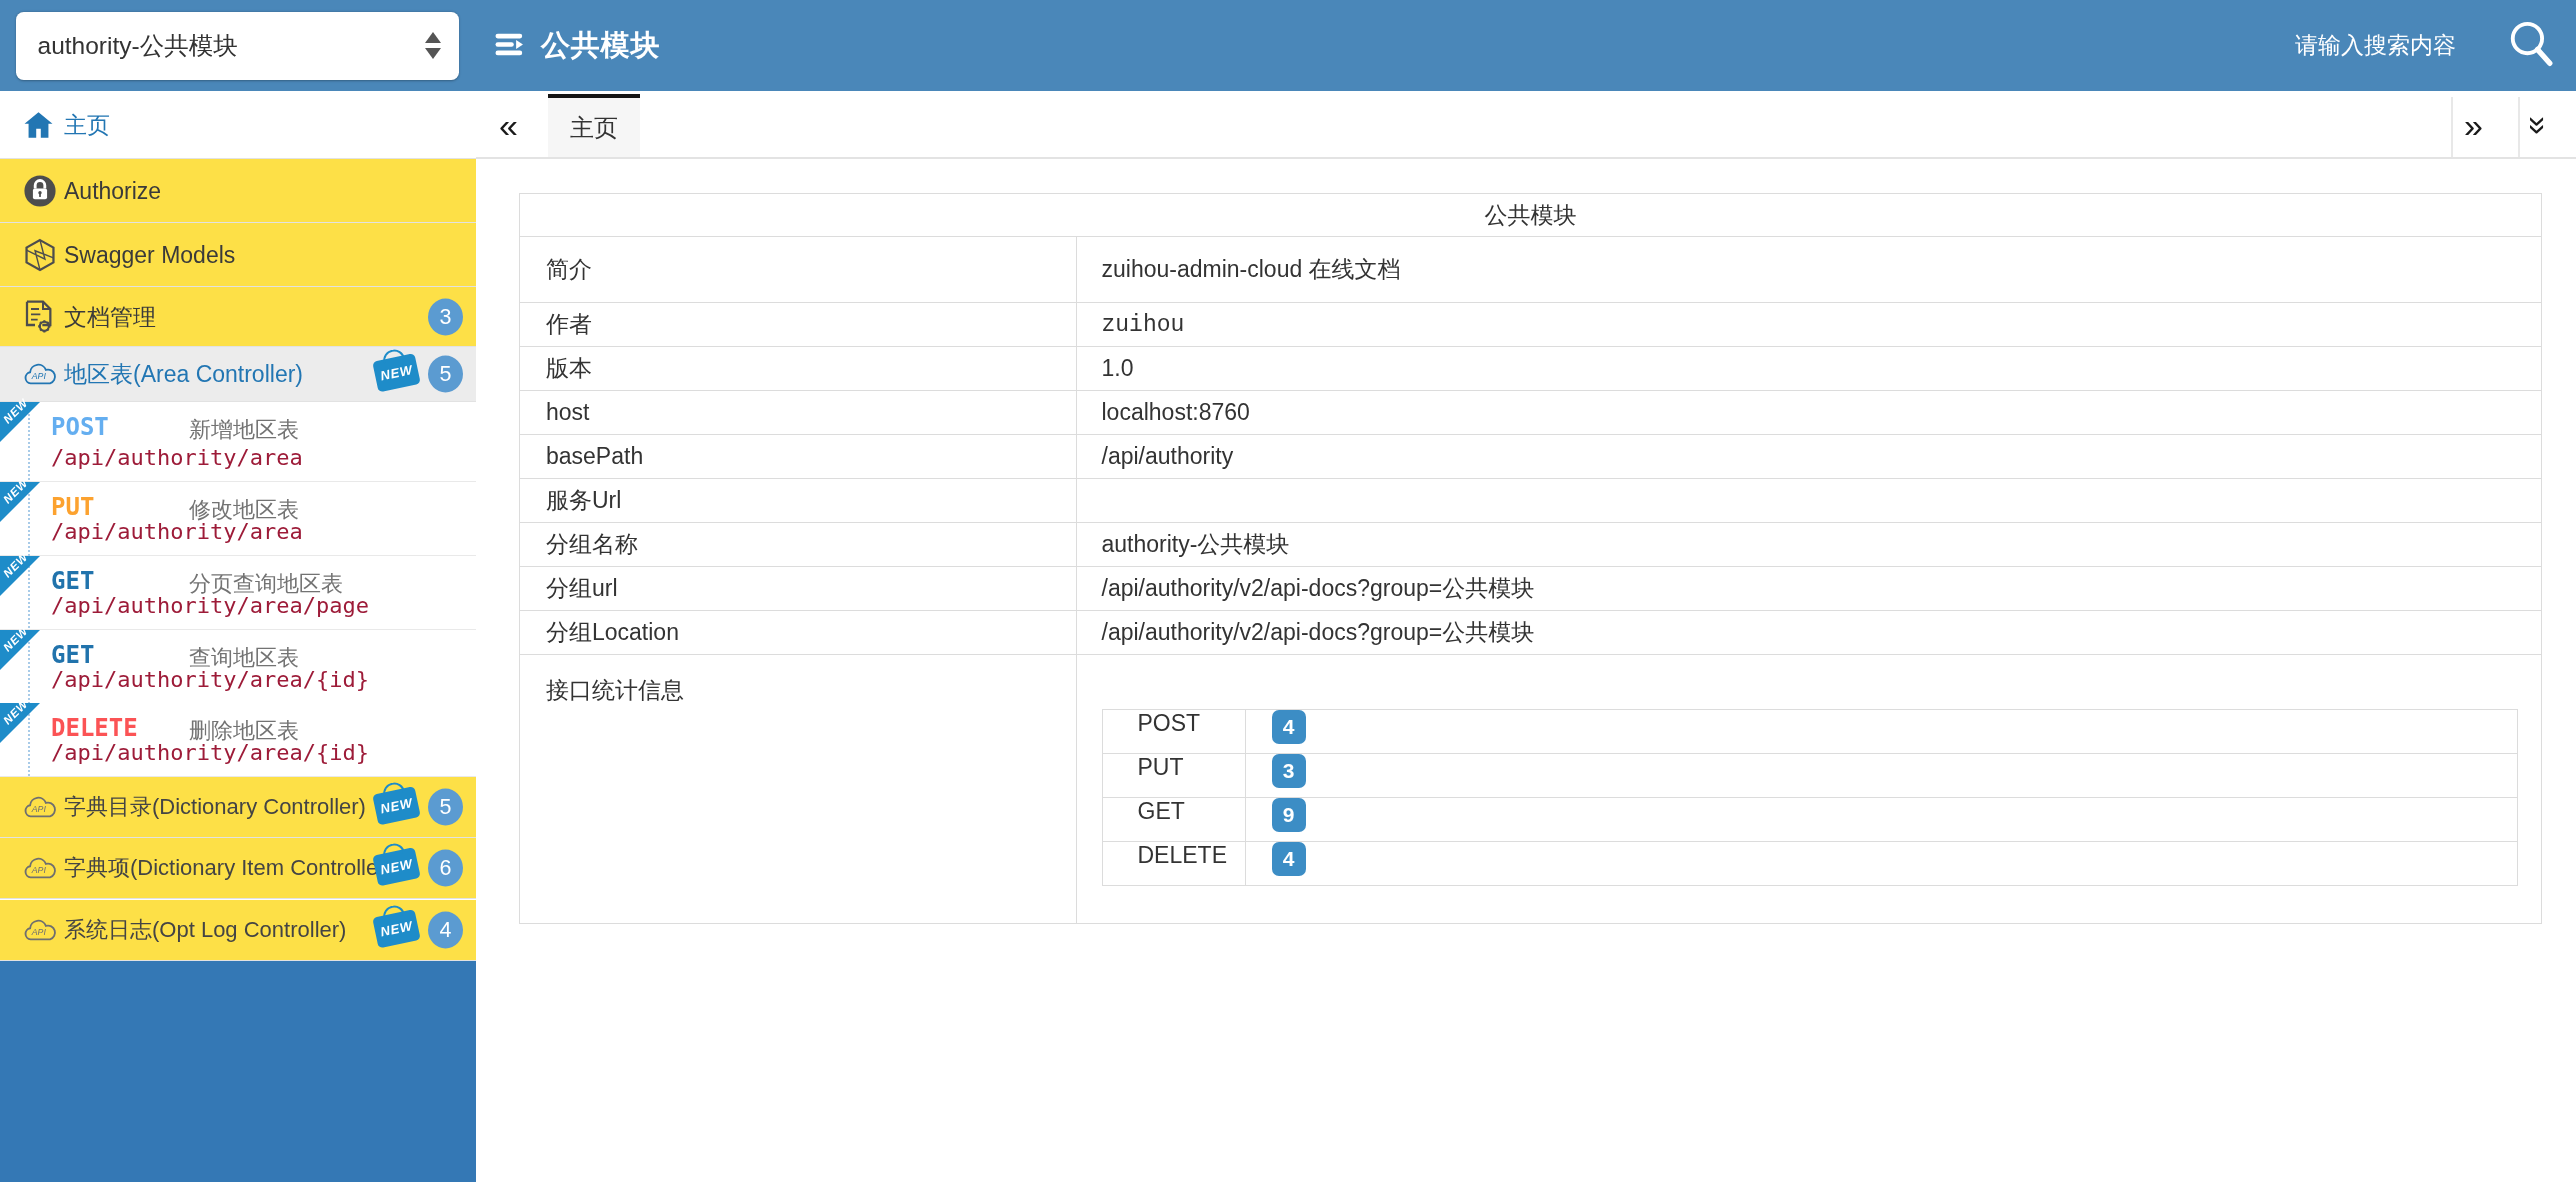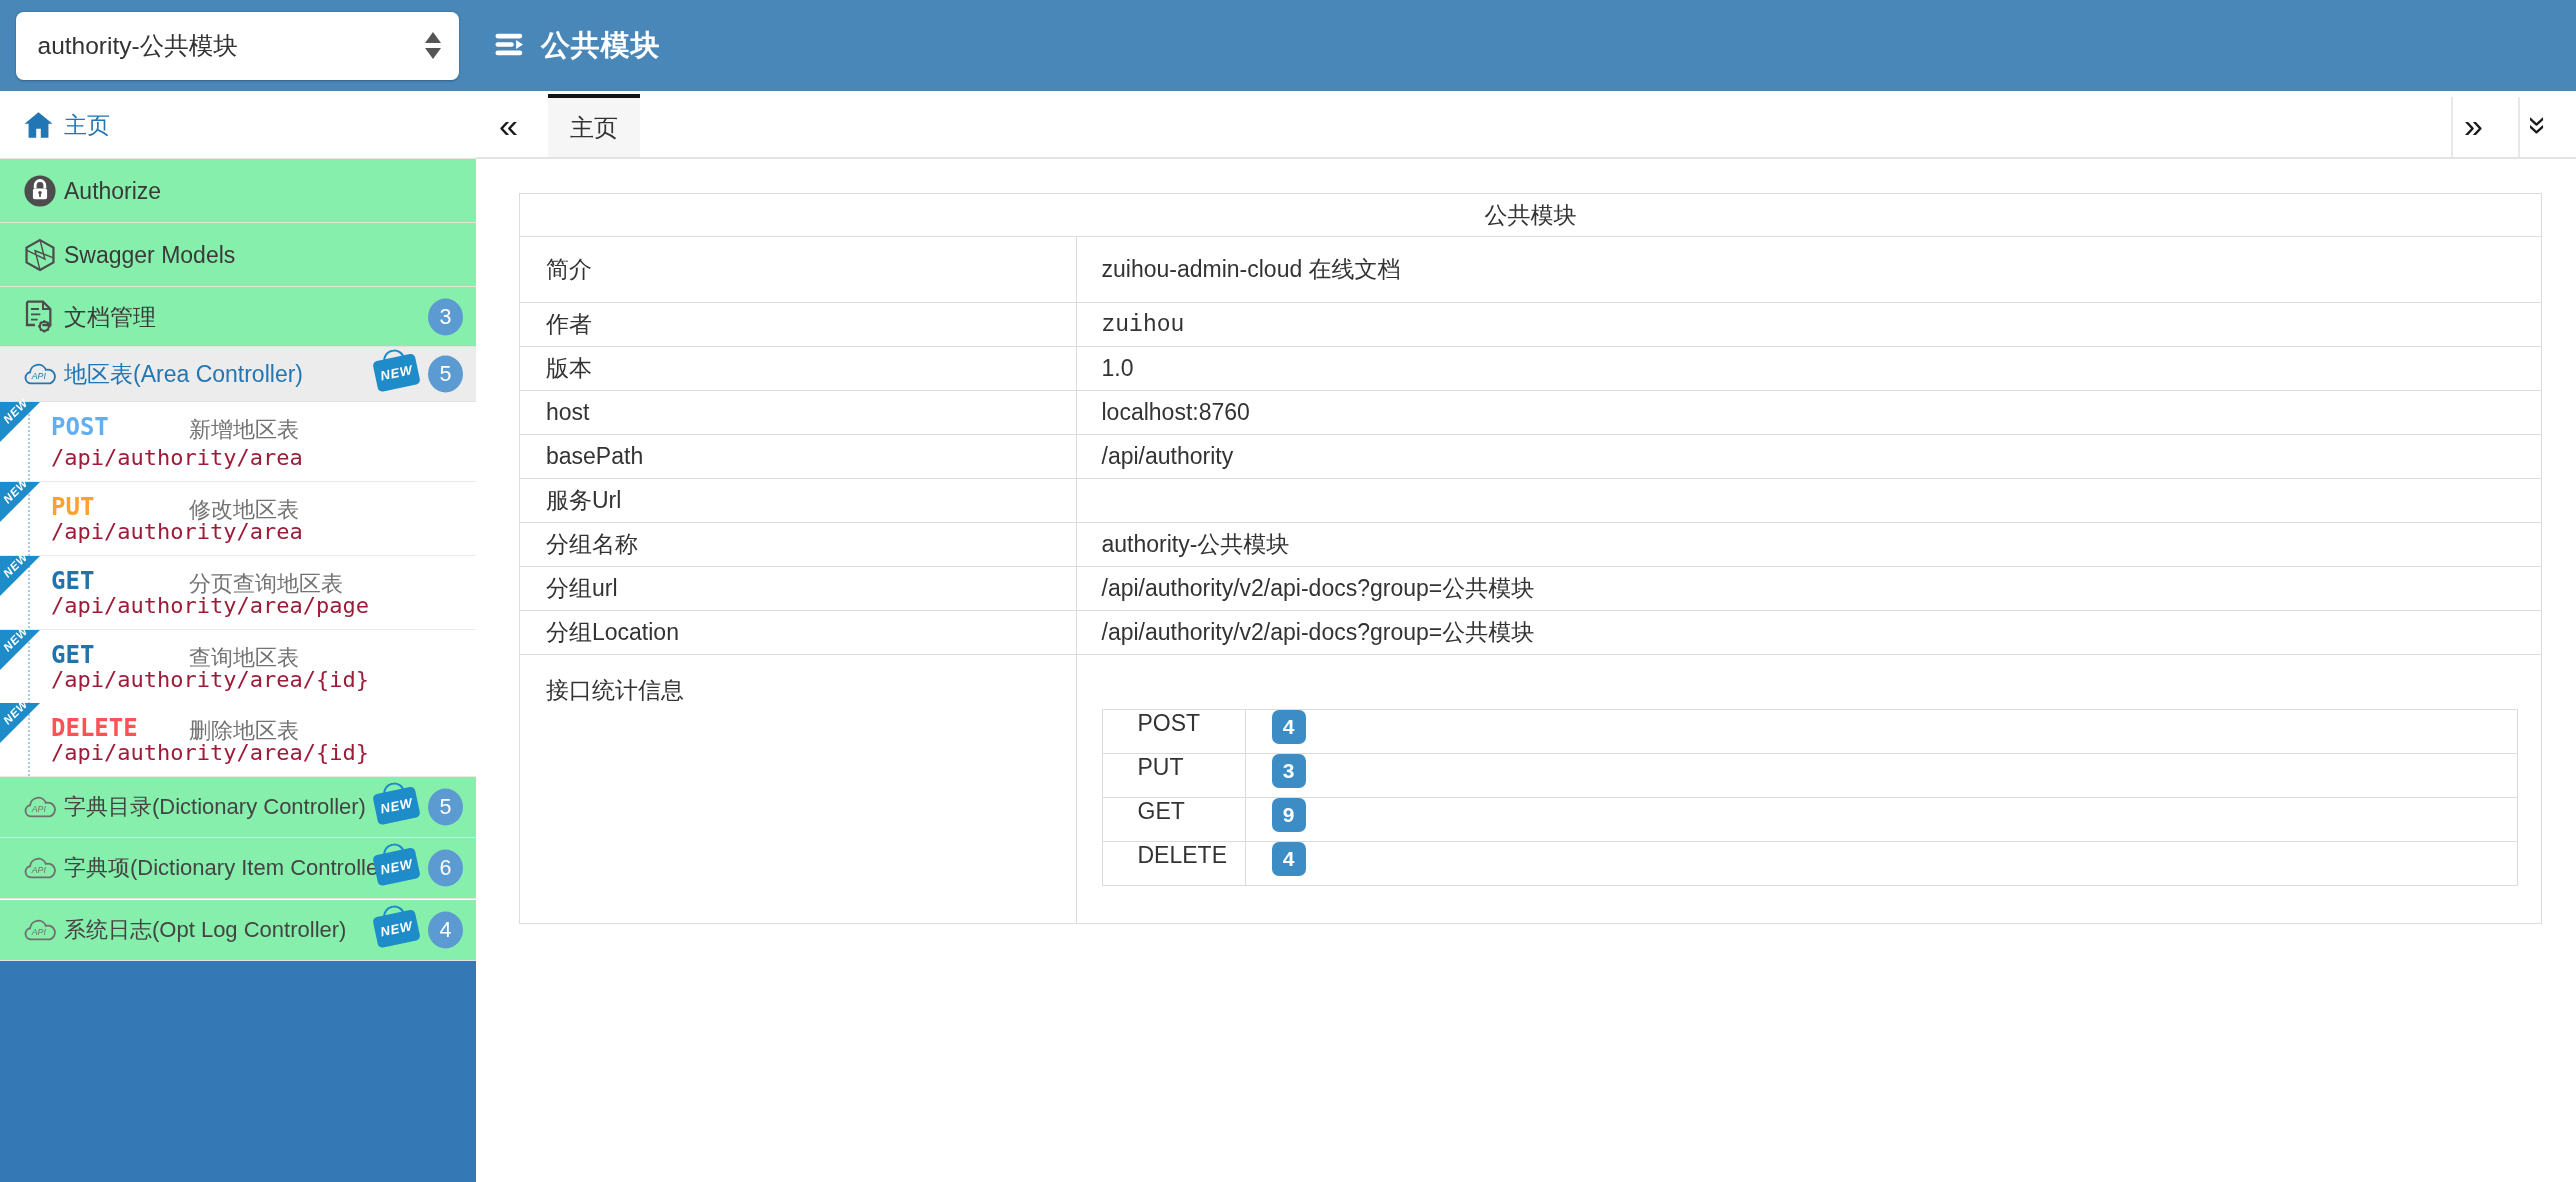--- a/index.html
+++ b/index.html
@@ -18,21 +18,21 @@
   .brand{position:absolute;left:493px;top:0;height:91px;display:flex;align-items:center;gap:14px;}
   .brand .title{color:#fff;font-size:29px;font-weight:bold;letter-spacing:0.8px;}
   .search-box{position:absolute;right:20px;top:0;height:91px;display:flex;align-items:center;gap:49px;}
   .search-ph{color:#fff;font-size:23px;}
 
   
   .sidebar{position:absolute;left:0;top:91px;width:476px;height:1092px;background:#fff;}
   .side-item{position:absolute;left:0;width:476px;border-bottom:0.8px solid #e2e2e2;box-sizing:border-box;cursor:pointer;}
   .side-item .ic{position:absolute;left:23px;top:50%;transform:translateY(-50%);display:flex;}
   .side-item .lbl{position:absolute;left:64px;top:50%;transform:translateY(-50%);font-size:23px;color:#3a3a3a;white-space:nowrap;}
-  .bg-gray{background:#86efac;}
+  .bg-gray{background:#fde047;}
   .bg-active{background:#ececec;}
   .lbl-blue{color:#2276b3 !important;}
   .badge-circle{position:absolute;right:13px;top:50%;transform:translateY(-50%);width:35px;height:37px;border-radius:50%;
       background:#5b9bd1;color:#fff;font-size:21.5px;display:flex;align-items:center;justify-content:center;}
   .new-sign{position:absolute;right:58px;top:50%;transform:translateY(-54%) rotate(-12deg);width:43px;height:31px;
       background:#1e8cc9;border-radius:4.6px;color:#fff;font-style:italic;font-weight:bold;font-size:13px;
       display:flex;align-items:center;justify-content:center;letter-spacing:0.8px;}
   .new-sign::before{content:"";position:absolute;top:-7.7px;left:50%;transform:translateX(-50%);
       width:18.4px;height:9.2px;border:2.3px solid #1e8cc9;border-bottom:none;border-radius:18.4px 18.4px 0 0;}
 
@@ -86,20 +86,29 @@
     <div class="brand">
       <span>
         <svg width="34" height="29" viewBox="0 0 44 38">
           <rect x="3" y="5" width="35" height="6" rx="3" fill="#fff"></rect>
           <rect x="3" y="16" width="24" height="6" rx="3" fill="#fff"></rect>
           <path d="M30 13 l9 6 l-9 6 z" fill="#fff"></path>
           <rect x="3" y="27" width="35" height="6" rx="3" fill="#fff"></rect>
         </svg>
       </span>
       <span class="title">公共模块</span>
+    </div>
+    <div class="search-box">
+      <span class="search-ph">请输入搜索内容</span>
+      <span>
+        <svg width="51" height="54" viewBox="0 0 66 70">
+          <circle cx="29" cy="28" r="19" stroke="#fff" stroke-width="5" fill="none"></circle>
+          <line x1="42" y1="42" x2="58" y2="60" stroke="#fff" stroke-width="7" stroke-linecap="round"></line>
+        </svg>
+      </span>
     </div>
   </div>
 
   <div class="sidebar">
 
     <div class="side-item" style="top:0;height:68px;">
       <span class="ic">
         <svg width="31" height="28" viewBox="0 0 24 22">
             <path d="M12 1 L1 10 h3.2 v11 h6 v-7 h3.6 v7 h6 V10 H23 Z" fill="#2276b3"></path>
           </svg>

